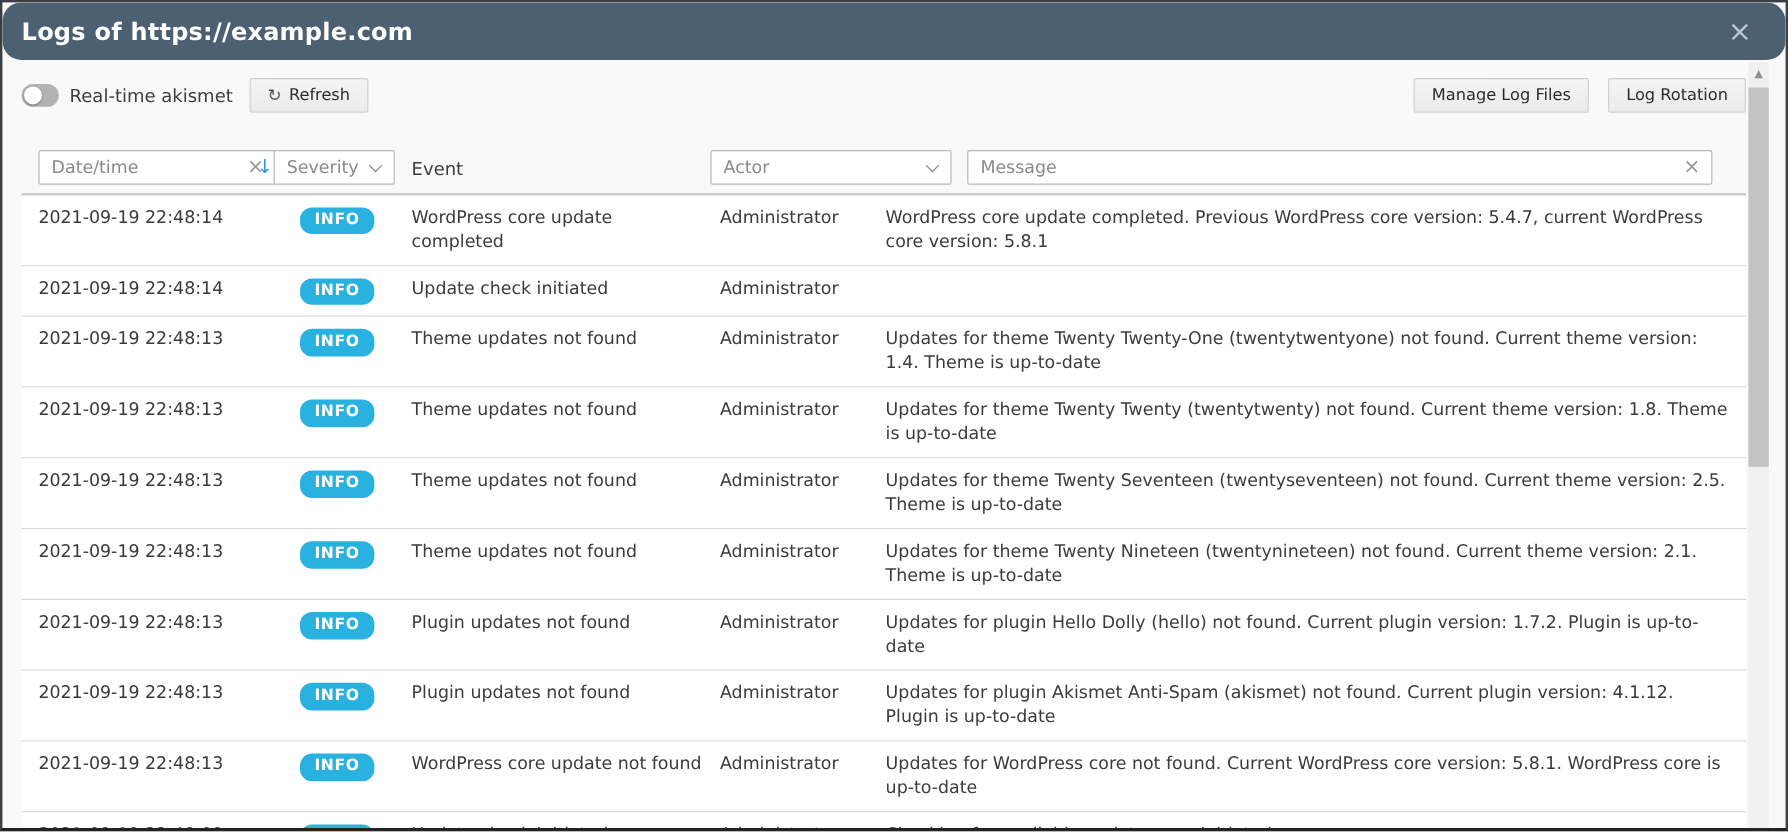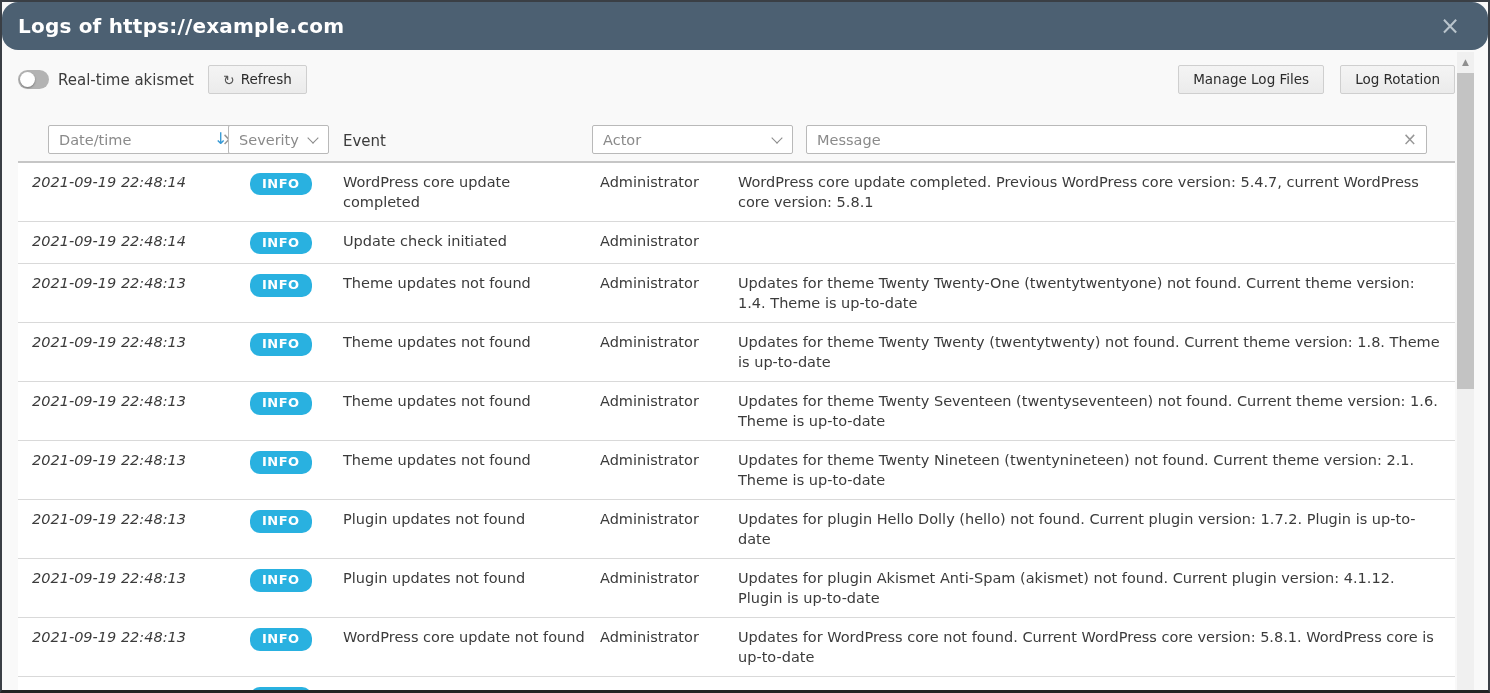--- a/index.html
+++ b/index.html
@@ -52,21 +52,21 @@
     border:1px solid #b9b9b9; border-radius:2px;
     display:flex; align-items:center; cursor:text;
   }
   .fselect { cursor:pointer; }
   .finput input {
     border:none; outline:none; flex:1; min-width:0; background:transparent;
     font-family:inherit; font-size:14.5px; color:#444; padding:0 0 0 10px;
   }
   .finput input::placeholder { color:#8a8a8a; opacity:1; }
   .clear { color:#979797; font-size:17px; line-height:1; padding:0 9px 0 4px; cursor:pointer; }
-  .f-date { left:46px; width:198px; }
+  .f-date { left:30px; width:198px; }
   .sort {
     position:absolute; left:212px; top:4px; color:#3598d4;
     font-size:16px; cursor:pointer; line-height:1.2;
   }
   .f-sev { left:226px; width:101px; }
   .fselect .ph { flex:1; padding-left:10px; font-size:14.5px; color:#8a8a8a; }
   .chev {
     width:8px; height:8px; border-right:1.5px solid #8a8a8a; border-bottom:1.5px solid #8a8a8a;
     transform:rotate(45deg); margin:-4px 11px 0 0; flex:none;
   }
@@ -74,21 +74,21 @@
   .f-actor { left:590px; width:201px; }
   .f-msg { left:804px; width:621px; }
 
   
   .table { margin:7px 33px 0 16px; border-top:2px solid #c6c6c6; }
   .row {
     display:flex; align-items:flex-start; padding:9px 0;
     border-bottom:1px solid #d9d9d9; background:#fff;
     font-size:14.5px; color:#3b3b3b; line-height:20px;
   }
-  .c-date  { width:218px; padding-left:14px; flex:none;font-style:italic; }
+  .c-date  { width:218px; padding-left:14px; flex:none; }
   .c-sev   { width:107px; padding-left:14px; padding-top:1px; flex:none; }
   .c-event { width:257px; padding-right:10px; flex:none; }
   .c-actor { width:138px; flex:none; }
   .c-msg   { flex:1; padding-right:12px; }
   .badge {
     display:inline-block; background:var(--badge_info,#29b1e0); color:#ffffff;
     font-size:13px; font-weight:bold; letter-spacing:0.5px;
     padding:3px 12px; border-radius:10px; line-height:1.25;
   }
 
@@ -189,21 +189,21 @@
         <div class="c-msg">Updates for theme Twenty Twenty (twentytwenty) not found. Current theme version: 1.8. Theme is up-to-date</div>
       </div>
 
       <div class="row">
         <div class="c-date">2021-09-19 22:48:13</div>
         <div class="c-sev">
           <span class="badge">INFO</span>
         </div>
         <div class="c-event">Theme updates not found</div>
         <div class="c-actor">Administrator</div>
-        <div class="c-msg">Updates for theme Twenty Seventeen (twentyseventeen) not found. Current theme version: 1.6. Theme is up-to-date</div>
+        <div class="c-msg">Updates for theme Twenty Seventeen (twentyseventeen) not found. Current theme version: 2.5. Theme is up-to-date</div>
       </div>
 
       <div class="row">
         <div class="c-date">2021-09-19 22:48:13</div>
         <div class="c-sev">
           <span class="badge">INFO</span>
         </div>
         <div class="c-event">Theme updates not found</div>
         <div class="c-actor">Administrator</div>
         <div class="c-msg">Updates for theme Twenty Nineteen (twentynineteen) not found. Current theme version: 2.1. Theme is up-to-date</div>

